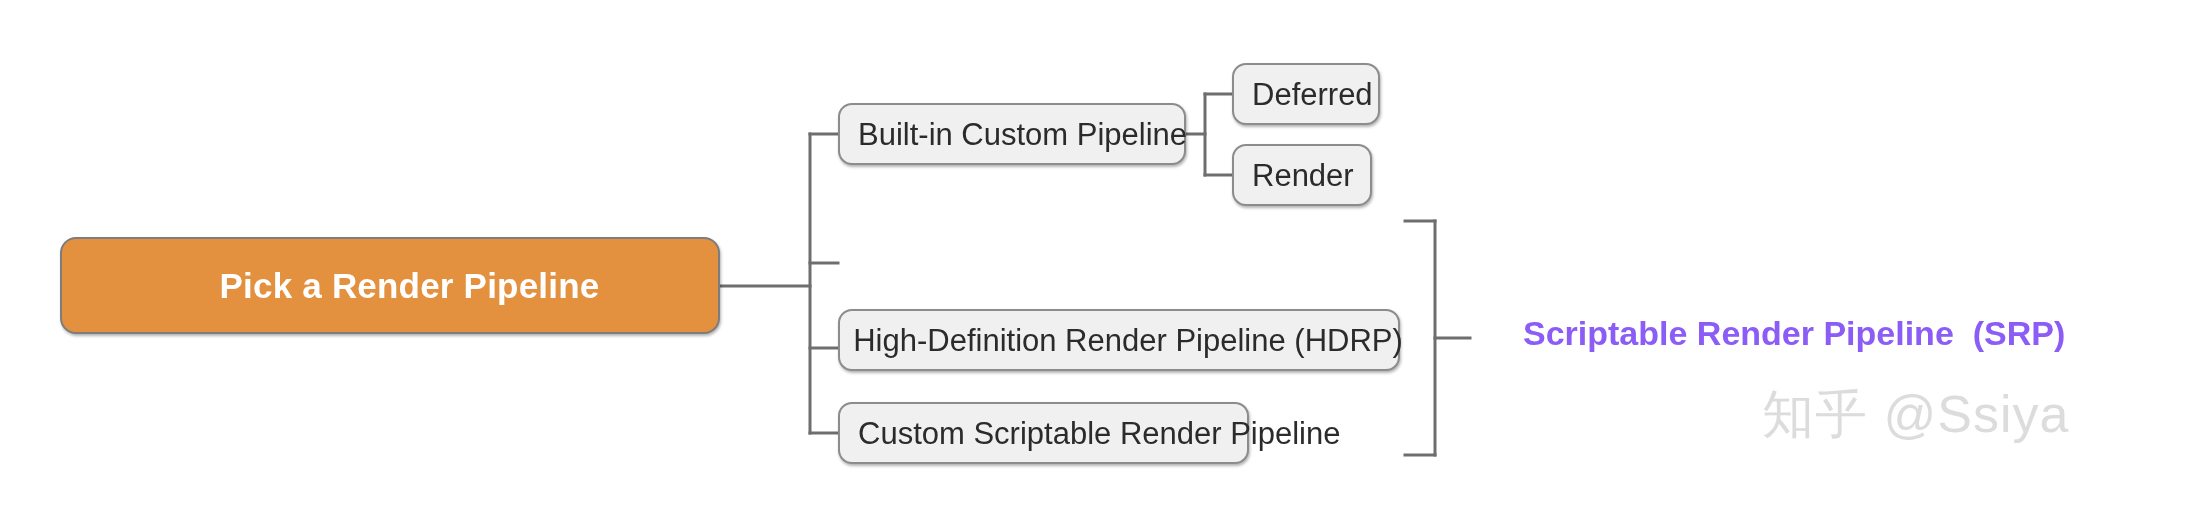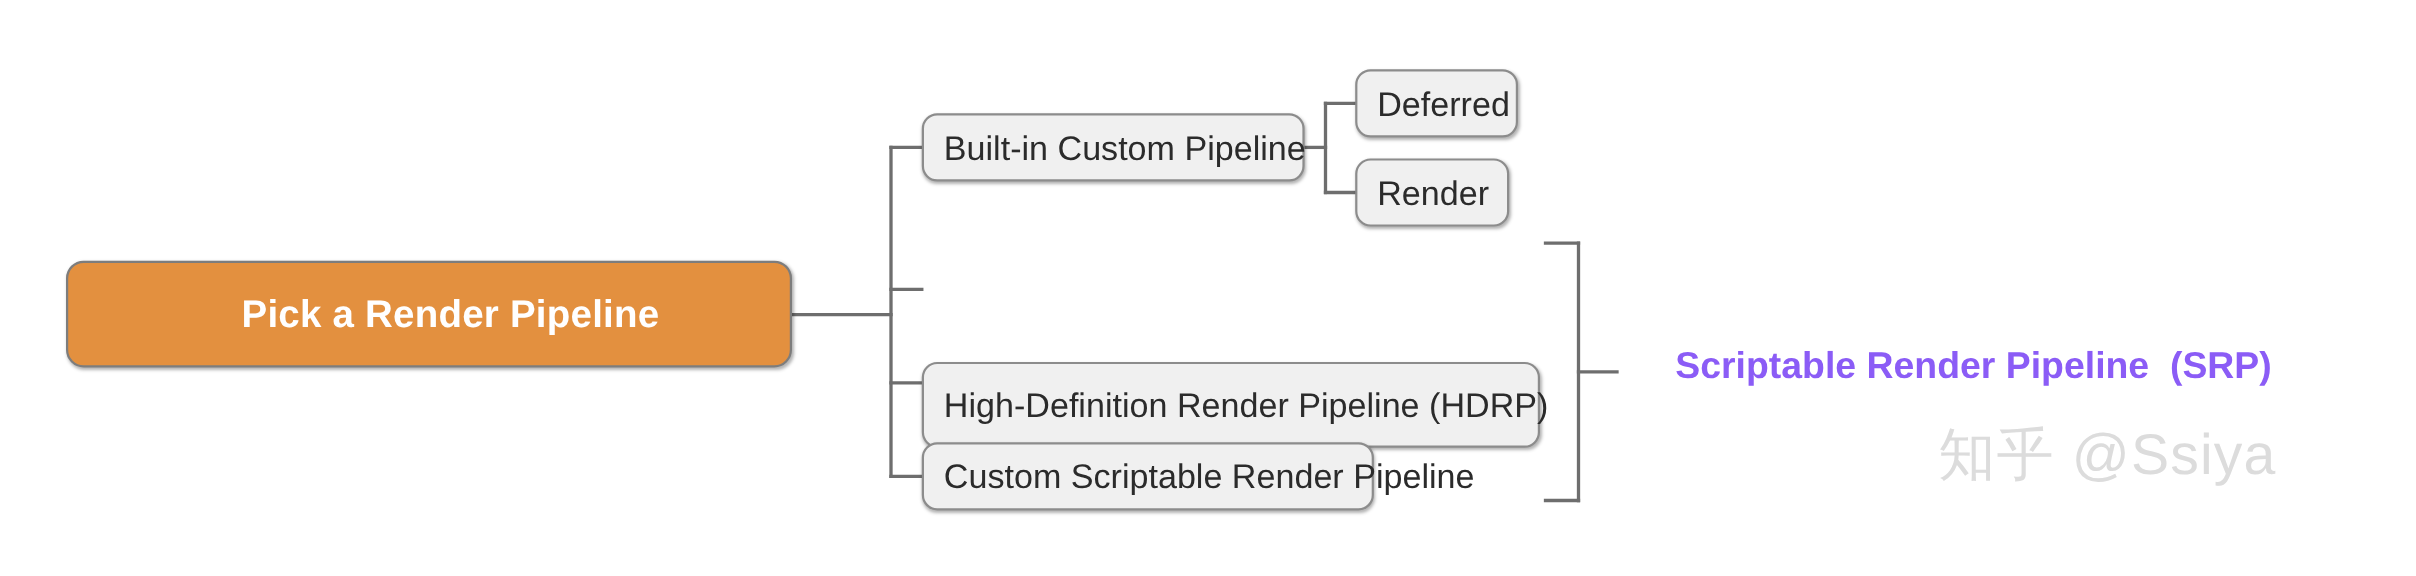--- a/index.html
+++ b/index.html
@@ -67,21 +67,21 @@
   .child-node .node-label {
     color: #2b2b2b;
     font-size: 31px;
     font-weight: normal;
   }
 
   .n-builtin   { left: 838px; top: 103px; width: 348px; height: 62px; }
   .n-deferred  { left: 1232px; top: 63px;  width: 148px; height: 62px; }
   .n-forward   { left: 1232px; top: 144px; width: 140px; height: 62px; }
   .n-lwrp      { left: 838px; top: 232px; width: 540px; height: 62px; }
-  .n-hdrp      { left: 838px; top: 329px; width: 562px; height: 78px; }
+  .n-hdrp      { left: 838px; top: 309px; width: 562px; height: 62px; justify-content: center; }
   .n-custom    { left: 838px; top: 402px; width: 411px; height: 62px; }
 
   
   .group-label {
     position: absolute;
     left: 1523px;
     top: 316px;
     color: #8b5cf6;
     font-size: 34px;
     font-weight: bold;

